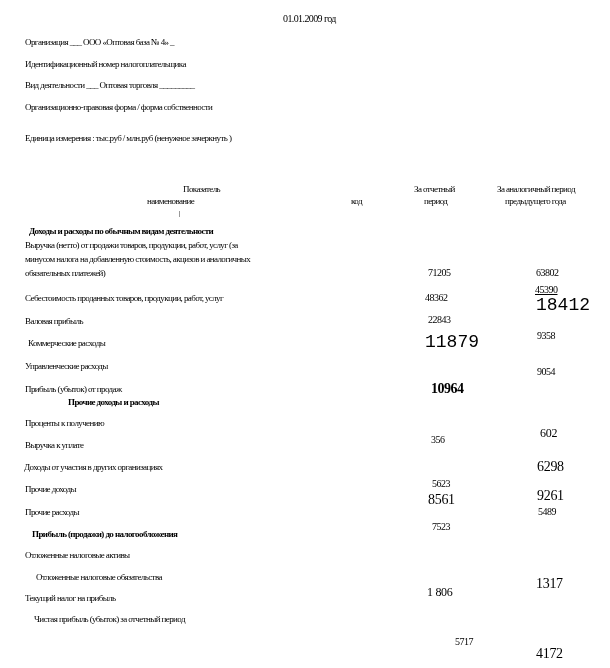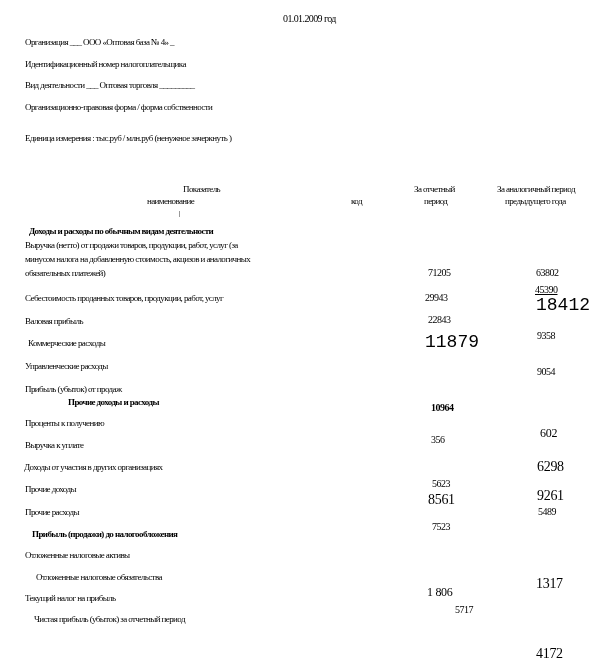--- a/index.html
+++ b/index.html
@@ -34,36 +34,36 @@
 
 <div class="t b" style="left:29px;top:226px;">Доходы и расходы по обычным видам деятельности</div>
 
 <div class="t" style="left:25px;top:240px;">Выручка (нетто) от продажи товаров, продукции, работ, услуг (за</div>
 <div class="t" style="left:25px;top:254px;">минусом налога на добавленную стоимость, акцизов и аналогичных</div>
 <div class="t" style="left:25px;top:268px;">обязательных платежей)</div>
 <div class="n" style="left:428px;top:267px;">71205</div>
 <div class="n" style="left:536px;top:267px;">63802</div>
 
 <div class="t" style="left:25px;top:293px;">Себестоимость проданных товаров, продукции, работ, услуг</div>
-<div class="n" style="left:425px;top:292px;">29943</div>
+<div class="n" style="left:425px;top:292px;">48362</div>
 <div class="n ul" style="left:535px;top:284px;">45390</div>
 
 <div class="t" style="left:25px;top:316px;">Валовая прибыль</div>
 <div class="n" style="left:428px;top:314px;">22843</div>
 <div class="n big" style="left:536px;top:295px;">18412</div>
 
 <div class="t" style="left:28px;top:338px;">Коммерческие расходы</div>
 <div class="n big" style="left:425px;top:332px;text-align:right;">11879</div>
 <div class="n" style="left:537px;top:330px;">9358</div>
 
 <div class="t" style="left:25px;top:361px;">Управленческие расходы</div>
 <div class="n" style="left:537px;top:366px;">9054</div>
 
 <div class="t" style="left:25px;top:384px;">Прибыль (убыток) от продаж</div>
-<div class="n b" style="left:431px;top:402px;font-size:10px;text-align:center;">10964</div>
+<div class="n b" style="left:431px;top:381px;font-size:14px;text-align:center;">10964</div>
 
 <div class="t b" style="left:32px;top:397px;margin-left:36px;">Прочие доходы и расходы</div>
 
 <div class="t" style="left:25px;top:418px;">Проценты к получению</div>
 
 <div class="t" style="left:25px;top:440px;">Выручка к уплате</div>
 <div class="n" style="left:431px;top:434px;">356</div>
 <div class="n med" style="left:540px;top:426px;">602</div>
 
 <div class="t" style="left:24px;top:462px;">Доходы от участия в других организациях</div>
@@ -82,14 +82,14 @@
 
 <div class="t" style="left:25px;top:550px;">Отложенные налоговые активы</div>
 
 <div class="t" style="left:36px;top:572px;">Отложенные налоговые обязательства</div>
 <div class="n med" style="left:536px;top:576px;font-size:14px;">1317</div>
 
 <div class="t" style="left:25px;top:593px;">Текущий налог на прибыль</div>
 <div class="n med" style="left:427px;top:585px;">1 806</div>
 
 <div class="t" style="left:34px;top:614px;">Чистая прибыль (убыток) за отчетный период</div>
-<div class="n" style="left:427px;top:604px;padding-left:28px;">5717</div>
+<div class="n" style="left:427px;top:636px;padding-left:28px;">5717</div>
 <div class="n med" style="left:536px;top:646px;font-size:14px;">4172</div>
 
 </body></html>

